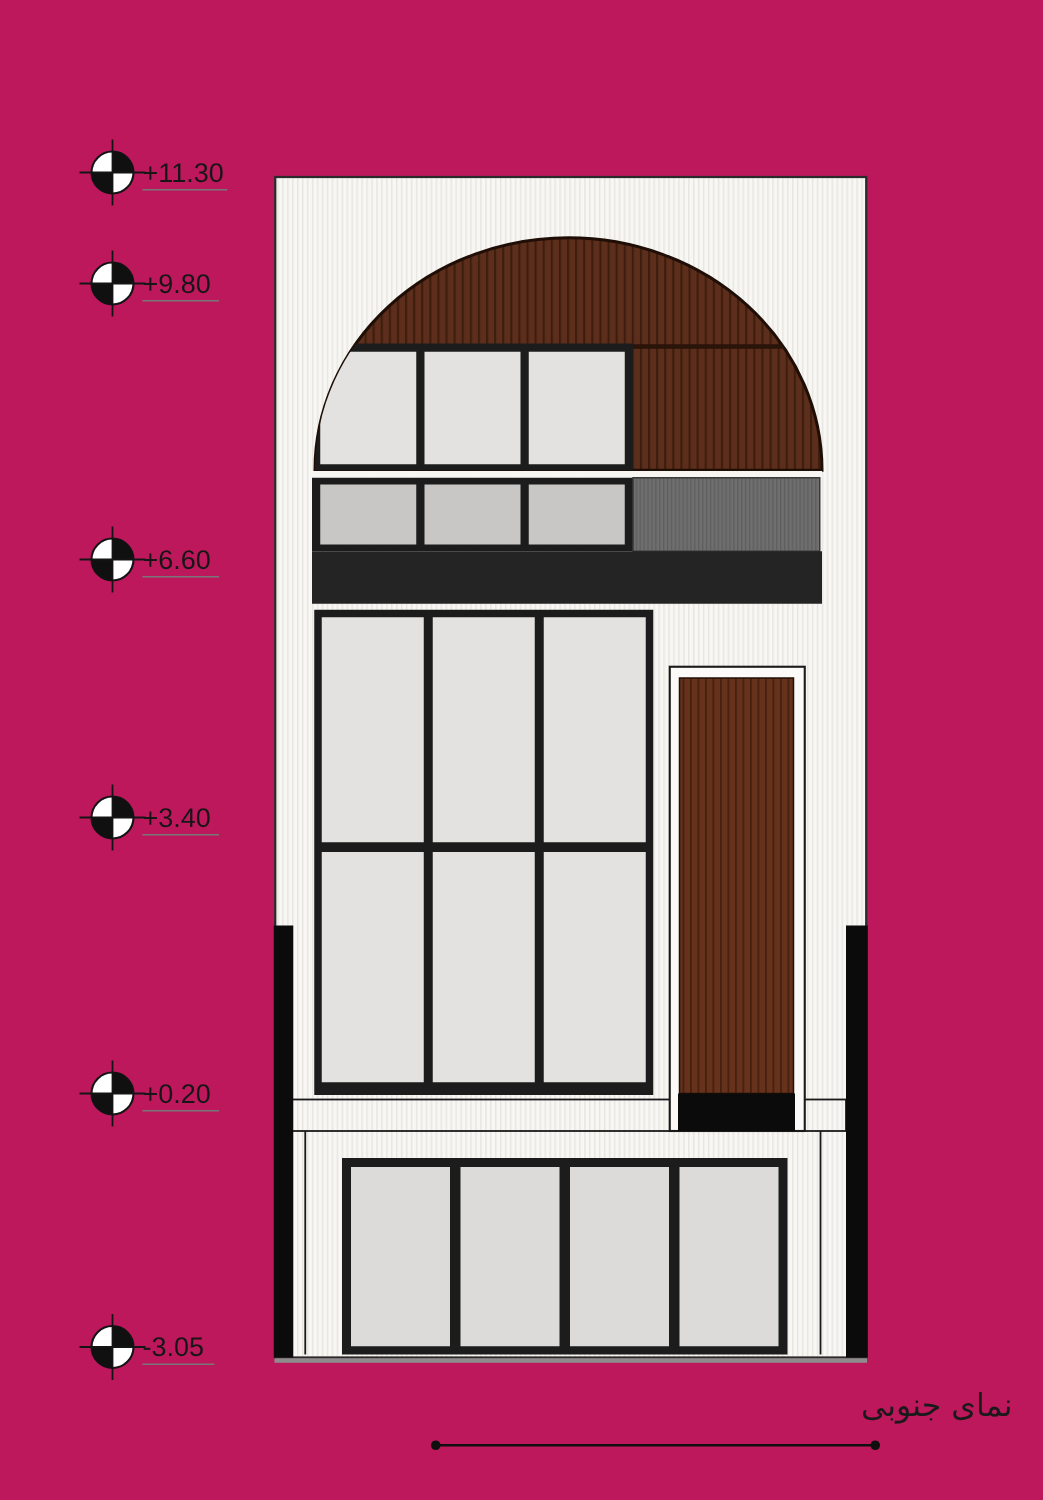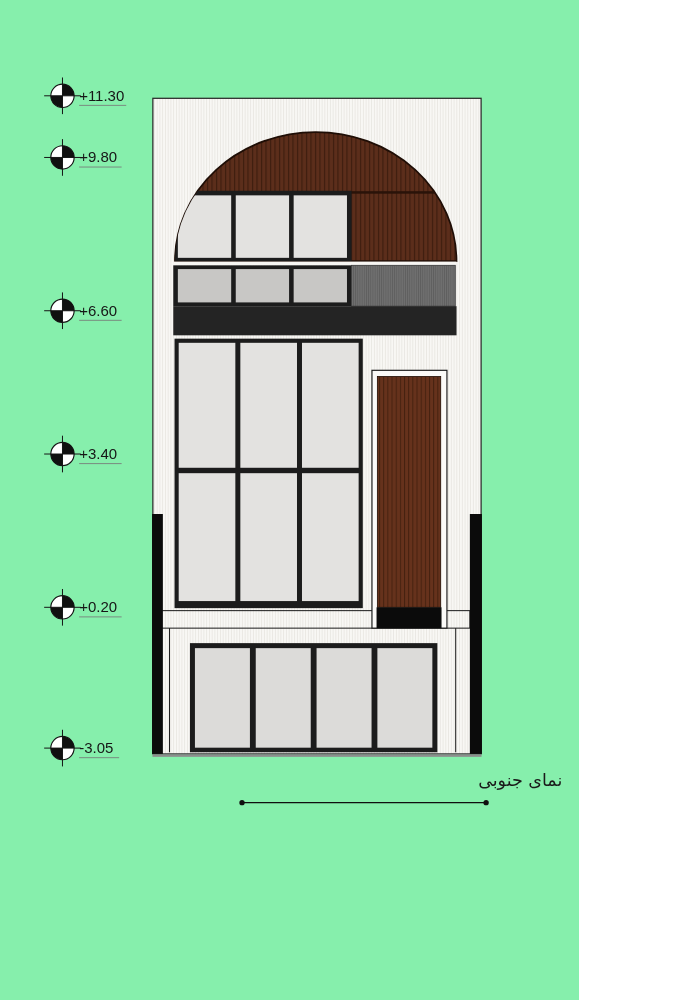--- a/index.html
+++ b/index.html
@@ -1,16 +1,16 @@
 <!DOCTYPE html>
 <html><head>
 <meta charset="utf-8">
 <style>
   html,body{margin:0;padding:0;background:#ffffff;}
-  .stage{position:relative;width:579px;height:1000px;background:#86efac;overflow:hidden;
+  .stage{position:relative;width:695px;height:1000px;background:#be185d;overflow:hidden;
          font-family:"Liberation Sans",sans-serif;}
   .stage svg{position:absolute;inset:0;display:block;}
   text.lvl{font-family:"Liberation Sans","DejaVu Sans",sans-serif;font-size:18px;fill:#161616;}
   text.caption{font-family:"DejaVu Sans",sans-serif;font-size:21px;fill:#1a1a1a;direction:rtl;}
 </style>
 </head>
 <body>
 
 <div class="stage">
 <svg viewBox="0 0 695 1000">

